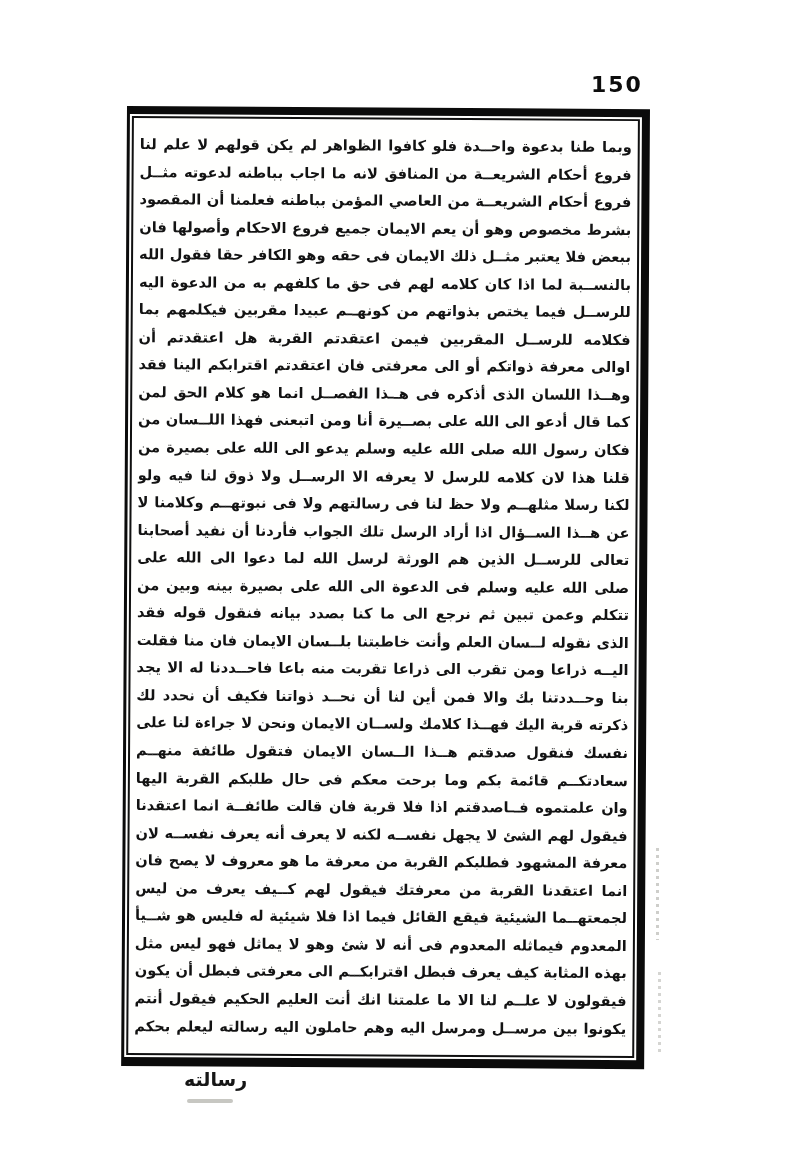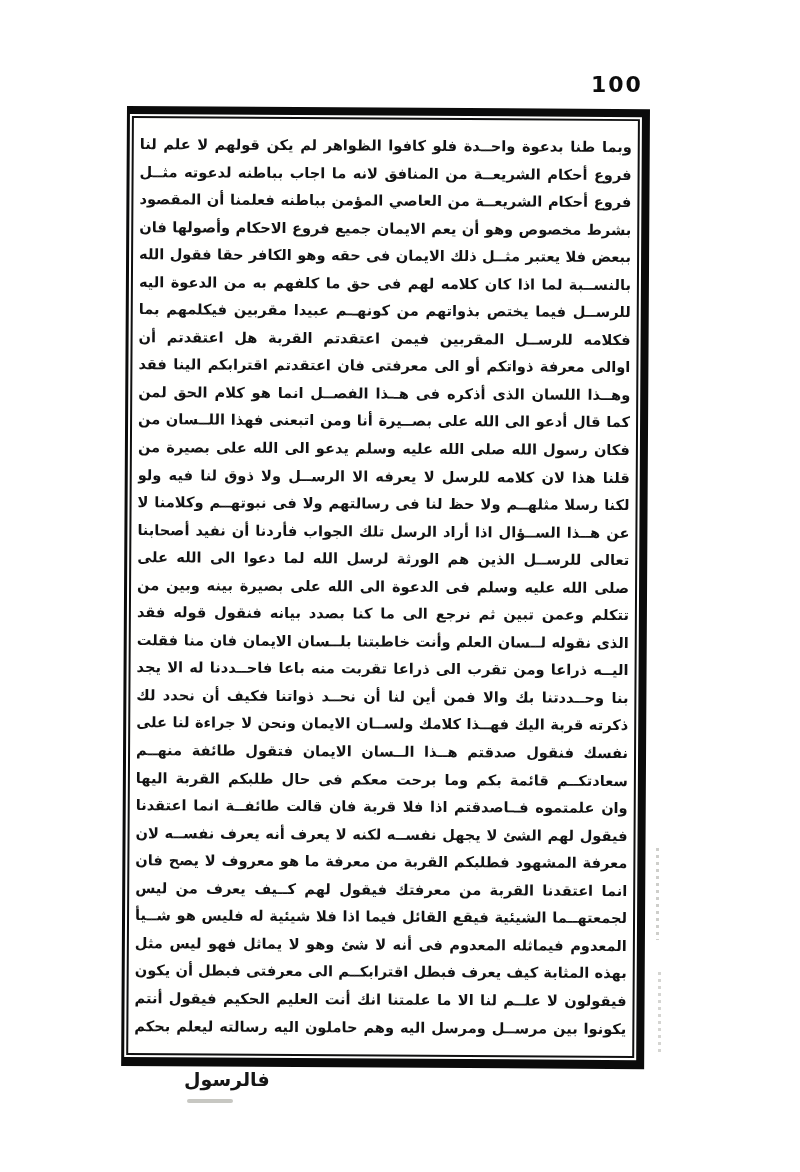--- a/index.html
+++ b/index.html
@@ -76,21 +76,21 @@
     position:absolute;
     left:658px;top:972px;
     width:3px;height:80px;
     background:repeating-linear-gradient(#b9b9b4 0 3px,transparent 3px 7px);
     opacity:.6;
   }
 </style>
 </head>
 <body>
 
-<div class="page-number">100</div>
+<div class="page-number">150</div>
 
 <div class="frame">
   <div class="frame-inner">
     <div class="text-line">وبما طنا بدعوة واحــدة فلو كافوا الظواهر لم يكن قولهم لا علم لنا جوابا ومن هنا لم يصح جميع</div>
     <div class="text-line">فروع أحكام الشريعــة من المنافق لانه ما اجاب بباطنه لدعوته مثــل ما أجاب بظاهره وصحت</div>
     <div class="text-line">فروع أحكام الشريعــة من العاصي المؤمن بباطنه فعلمنا أن المقصود للشرع الباطن ولكن</div>
     <div class="text-line">بشرط مخصوص وهو أن يعم الايمان جميع فروع الاحكام وأصولها فان آمن ببعض وكفر</div>
     <div class="text-line">ببعض فلا يعتبر مثــل ذلك الايمان فى حقه وهو الكافر حقا فقول الله للرســل ماذا أجبتم هو</div>
     <div class="text-line">بالنســبة لما اذا كان كلامه لهم فى حق ما كلفهم به من الدعوة اليه فان أراد الســائل ما كلامه</div>
     <div class="text-line">للرســل فيما يختص بذواتهم من كونهــم عبيدا مقربين فيكلمهم بما يكلم به المقربين من عباده</div>
@@ -116,16 +116,16 @@
     <div class="text-line">معرفة المشهود فطلبكم القربة من معرفة ما هو معروف لا يصح فان قالت طائفة ولابد أن نقول</div>
     <div class="text-line">انما اعتقدنا القربة من معرفتك فيقول لهم كــيف يعرف من ليس كمثله شئ فلو كان شيئا</div>
     <div class="text-line">لجمعتهــما الشيئية فيقع القائل فيما اذا فلا شيئية له فليس هو شــيأ ولا هو لا شئ فان لا شئ صفة</div>
     <div class="text-line">المعدوم فيماثله المعدوم فى أنه لا شئ وهو لا يماثل فهو ليس مثل شئ وليس مثــل لا شئ ومن هو</div>
     <div class="text-line">بهذه المثابة كيف يعرف فبطل اقترابكــم الى معرفتى فبطل أن يكون أحــدكم من المقربين</div>
     <div class="text-line">فيقولون لا علــم لنا الا ما علمتنا انك أنت العليم الحكيم فيقول أنتم رســل وحقيقة الرســل أن</div>
     <div class="text-line">يكونوا بين مرســل ومرسل اليه وهم حاملون اليه رسالته ليعلم بحكم ما تقتضــيه تلك الرسالة</div>
   </div>
 </div>
 
-<div class="catchword">فالرسول</div>
+<div class="catchword">رسالته</div>
 <div class="catchword-smudge"></div>
 <div class="margin-smudge-a"></div>
 <div class="margin-smudge-b"></div>
 
 </body></html>

